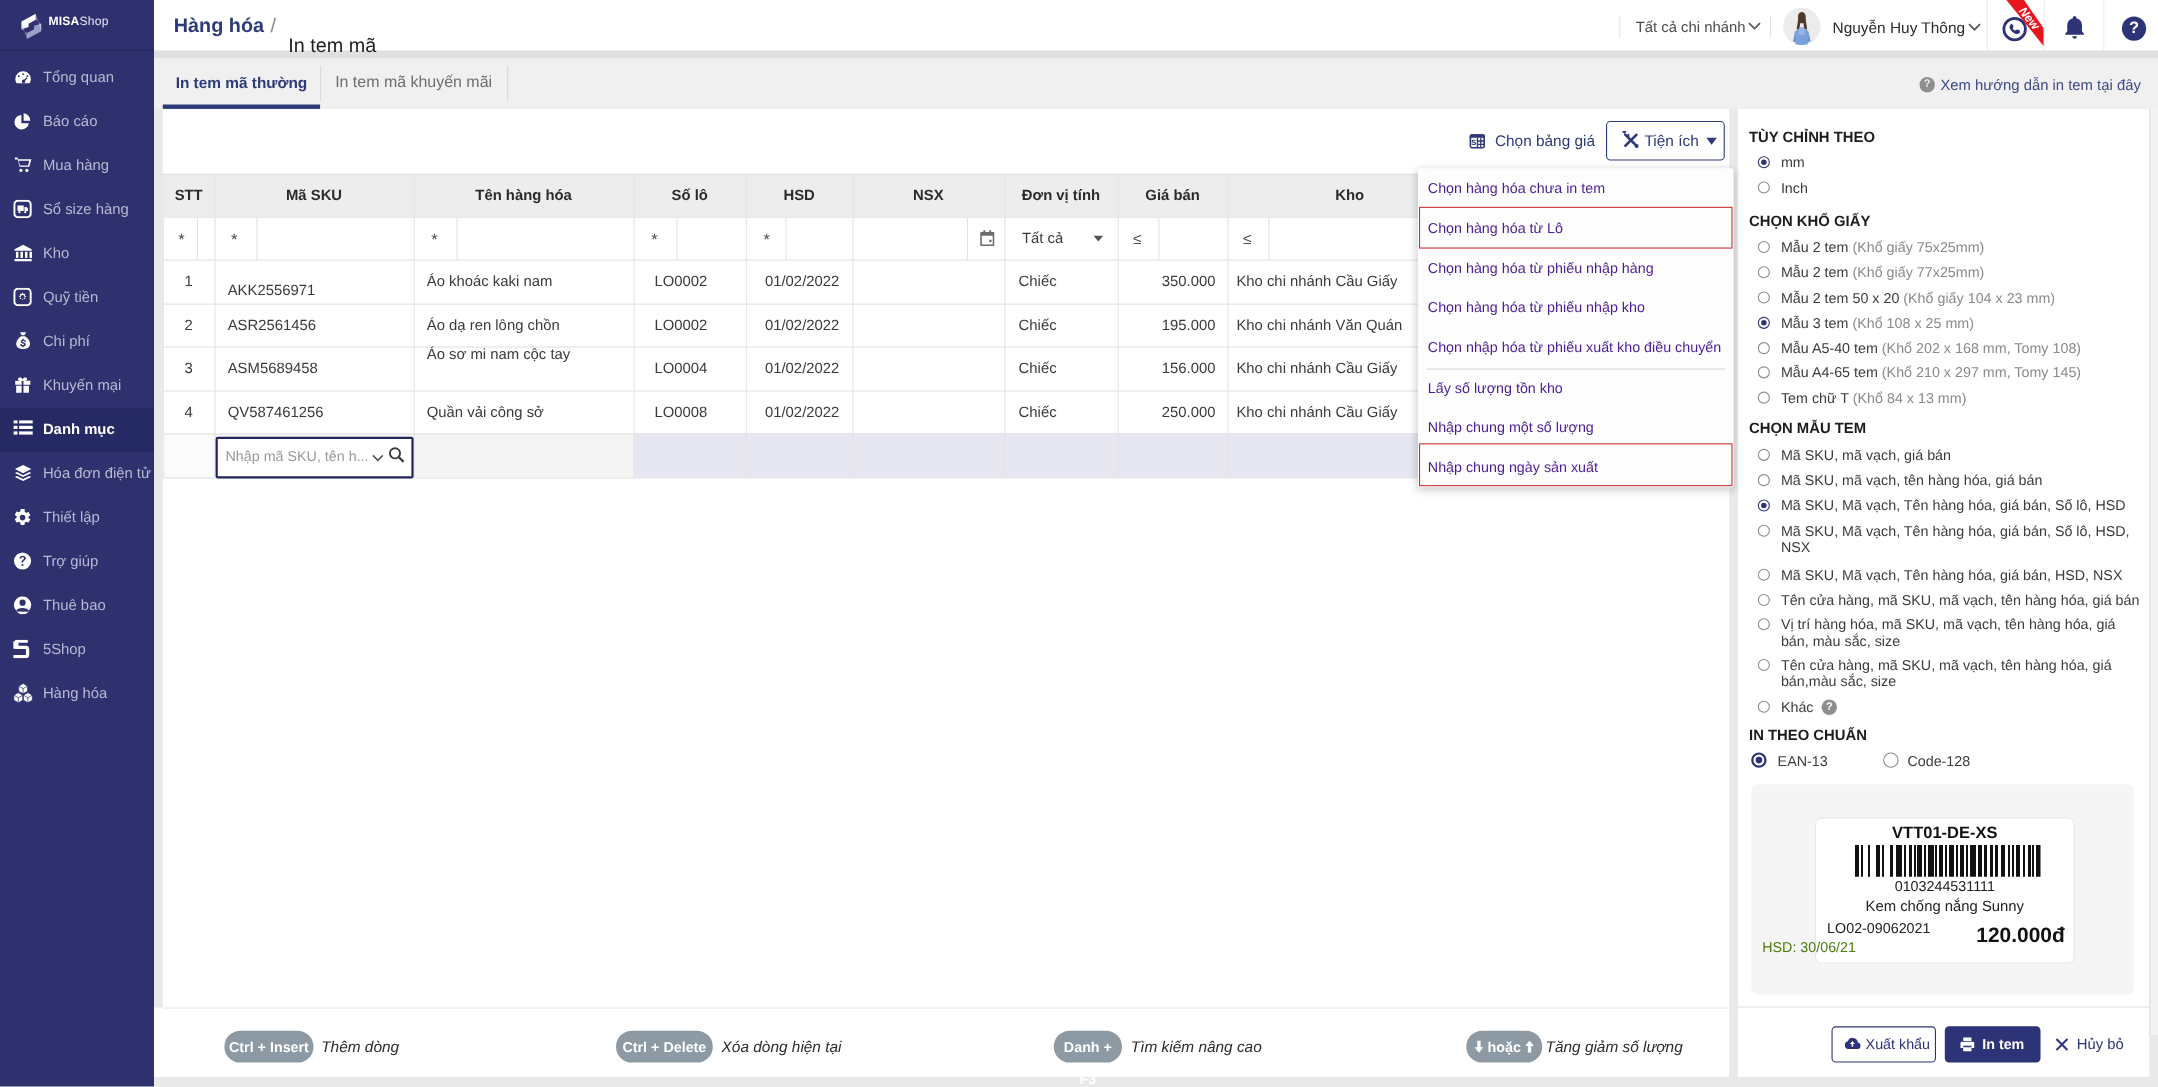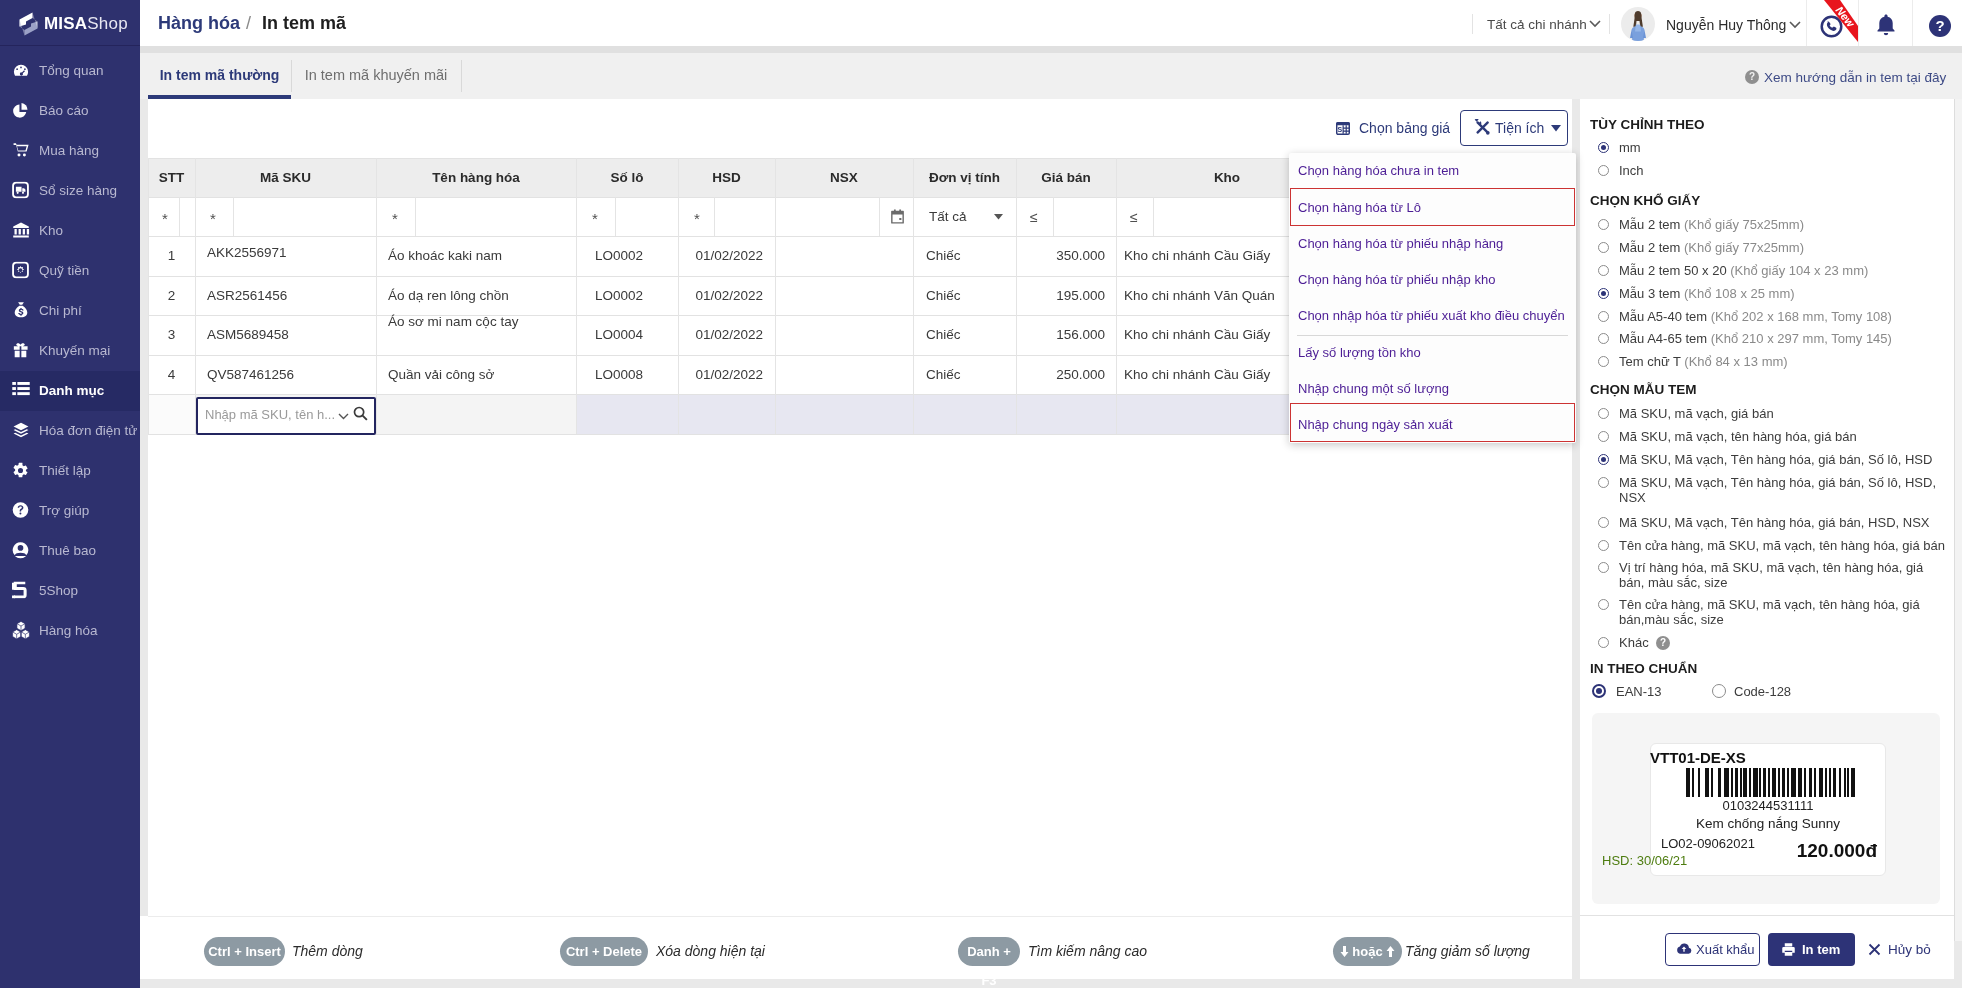--- a/index.html
+++ b/index.html
@@ -27,21 +27,21 @@
 <div class="abs" style="left:1954px;top:99px;width:8px;height:842px;background:#f3f3f3;border-left:1px solid #ddd"></div>
 
 <div class="abs" style="left:0;top:0;width:140px;height:988px;background:#2e316e"></div>
 <div id="sb-logo" class="abs" style="left:0;top:0;width:140px;height:46px;border-bottom:1px solid #24245c">
   <svg class="abs" style="left:19px;top:12px" width="19" height="24" viewBox="0 0 19 24">
     <path d="M0.5 7.5 L13.5 0.5 L13.5 6 L7 9.5 L7 12.5 L0.5 14.5 Z" fill="#ffffff"></path>
     <path d="M18.5 16.5 L5.5 23.5 L5.5 18 L12 14.5 L12 11.5 L18.5 9.5 Z" fill="#9ba1c6"></path>
     <path d="M0.5 7.5 L0.5 14.5 L5.5 18 L5.5 23.5 Z" fill="#b9bdd8" opacity="0.55"></path>
     <path d="M18.5 16.5 L18.5 9.5 L13.5 6 L13.5 0.5 Z" fill="#ffffff" opacity="0.35"></path>
   </svg>
-  <div class="abs" style="left:44px;top:14px;font-size:17px;color:#fff;letter-spacing:0.2px"><span style="font-weight:bold">MISA</span><span style="font-weight:400;color:#e8e8f2">Shop</span></div>
+  <div class="abs" style="left:44px;top:14px;font-size:11px;color:#fff;letter-spacing:0.2px"><span style="font-weight:bold">MISA</span><span style="font-weight:400;color:#e8e8f2">Shop</span></div>
 </div>
 <div id="sb-menu">
 
   <div class="abs" style="left:0;top:371px;width:140px;height:40px;background:#262a64"></div>
 </div>
 <style>
 .sbitem{position:absolute;left:0;width:140px;height:40px;color:#b9b9d1;font-size:13.5px}
 .sbitem .lbl{position:absolute;left:39px;top:50%;transform:translateY(-50%);white-space:nowrap}
 .sbitem svg{position:absolute;left:12px;top:50%;transform:translateY(-50%)}
 .sbactive{color:#fff;font-weight:bold}
@@ -157,21 +157,21 @@
         <g stroke="#2e316e" stroke-width="0.9" fill="none">
           <path d="M6.6 3.6 12 6.7l5.4-3.1M12 6.7v6.2M0.8 14.6l5.4 3.1 5.4-3.1M6.2 17.7v6.2M12.4 14.6l5.4 3.1 5.4-3.1M17.8 17.7v6.2"></path>
         </g>
       </svg>
       <span class="lbl">Hàng hóa</span>
     </div>
 
 <div id="topbar">
   <div class="abs" style="left:158px;top:13px;font-size:18px;font-weight:bold;color:#2d3a79">Hàng hóa</div>
   <div class="abs" style="left:246px;top:13px;font-size:18px;color:#8a8a8a">/</div>
-  <div class="abs" style="left:262px;top:13px;font-size:18px;font-weight:bold;color:#1f1f1f">In tem mã</div>
+  <div class="abs" style="left:262px;top:31px;font-size:18px;font-weight:normal;color:#1f1f1f">In tem mã</div>
 
   <div class="abs" style="left:1472px;top:14px;width:1px;height:20px;background:#e3e3e3"></div>
   <div class="abs" style="left:1487px;top:17px;font-size:13.5px;color:#4a4a4a;white-space:nowrap">Tất cả chi nhánh</div>
   <svg class="abs" style="left:1589px;top:20px" width="12" height="8" viewBox="0 0 12 8">
         <path d="M1 1l5 5 5-5" stroke="#5a5a5a" stroke-width="1.6" fill="none"></path>
       </svg>
   <div class="abs" style="left:1609px;top:14px;width:1px;height:20px;background:#e3e3e3"></div>
 
   <div class="abs" style="left:1621px;top:7px;width:34px;height:34px;border-radius:50%;background:#ececec;overflow:hidden">
     <svg width="34" height="34" viewBox="0 0 34 34">
@@ -299,21 +299,21 @@
         <path d="M7 2h2.5v2H14.5V2H17v2h3a1 1 0 0 1 1 1v16a1 1 0 0 1-1 1H4a1 1 0 0 1-1-1V5a1 1 0 0 1 1-1h3zM5 9v11h14V9zm9.5 5h3v3h-3z"></path>
       </svg>
   <div class="abs" style="left:929px;top:204px;font-size:13.5px;color:#3a3a3a;line-height:26px">Tất cả</div>
   <svg class="abs" style="left:994px;top:214px" width="9" height="6" viewBox="0 0 9 6">
         <path d="M0 0h9L4.5 5.5z" fill="#555"></path>
       </svg>
   <div class="abs" style="left:1030px;top:209px;font-size:14px;color:#4f4f4f">≤</div>
   <div class="abs" style="left:1130px;top:209px;font-size:14px;color:#4f4f4f">≤</div>
 
   <div class="td" style="left:148px;top:236px;width:47px;text-align:center">1</div>
-  <div class="td" style="left:207px;top:233px">AKK2556971</div>
+  <div class="td" style="left:207px;top:244px">AKK2556971</div>
   <div class="td" style="left:388px;top:236px">Áo khoác kaki nam</div>
   <div class="td" style="left:595px;top:236px">LO0002</div>
   <div class="td" style="left:678px;top:236px;width:85px;text-align:right">01/02/2022</div>
   <div class="td" style="left:926px;top:236px">Chiếc</div>
   <div class="td" style="left:1016px;top:236px;width:89px;text-align:right">350.000</div>
   <div class="td" style="left:1124px;top:236px">Kho chi nhánh Cầu Giấy</div>
 
   <div class="td" style="left:148px;top:276px;width:47px;text-align:center">2</div>
   <div class="td" style="left:207px;top:276px">ASR2561456</div>
   <div class="td" style="left:388px;top:276px">Áo dạ ren lông chồn</div>
@@ -422,21 +422,21 @@
 <div class="abs" style="left:1656px;top:636px;width:14px;height:14px;border-radius:50%;background:#8f8f8f;color:#fff;text-align:center;font-size:10px;font-weight:bold;line-height:14px">?</div>
 <div class="rh" style="top:661px">IN THEO CHUẨN</div>
 <div class="abs" style="left:1592px;top:684px;width:14px;height:14px;border:2px solid #2d3377;border-radius:50%;background:#fff"></div>
       <div class="abs" style="left:1596px;top:688px;width:6px;height:6px;border-radius:50%;background:#2d3377"></div>
       <div class="rl" style="left:1616px;top:684px">EAN-13</div>
 <div class="abs" style="left:1712px;top:684px;width:14px;height:14px;border:1.5px solid #8b8b8b;border-radius:50%;background:#fff"></div>
       <div class="rl" style="left:1734px;top:684px">Code-128</div>
 
 <div class="abs" style="left:1592px;top:713px;width:348px;height:191px;background:#f5f5f5;border-radius:6px"></div>
 <div class="abs" style="left:1650px;top:743px;width:236px;height:133px;background:#fff;border-radius:6px;border:1px solid #e8e8e8"></div>
-<div class="abs" style="left:1650px;top:749px;width:236px;text-align:left;font-size:15px;font-weight:bold;color:#111">VTT01-DE-XS</div>
+<div class="abs" style="left:1650px;top:749px;width:236px;text-align:center;font-size:15px;font-weight:bold;color:#111">VTT01-DE-XS</div>
 <svg class="abs" style="left:1686px;top:768px" width="169" height="29" viewBox="0 0 169 29" shape-rendering="crispEdges">
 <g fill="#111">
 <rect x="0" width="4" height="29"></rect>
           <rect x="6" width="2" height="29"></rect>
           <rect x="12" width="2" height="29"></rect>
           <rect x="19" width="4" height="29"></rect>
           <rect x="25" width="2" height="29"></rect>
           <rect x="32" width="3" height="29"></rect>
           <rect x="38" width="5" height="29"></rect>
           <rect x="45" width="2" height="29"></rect>

